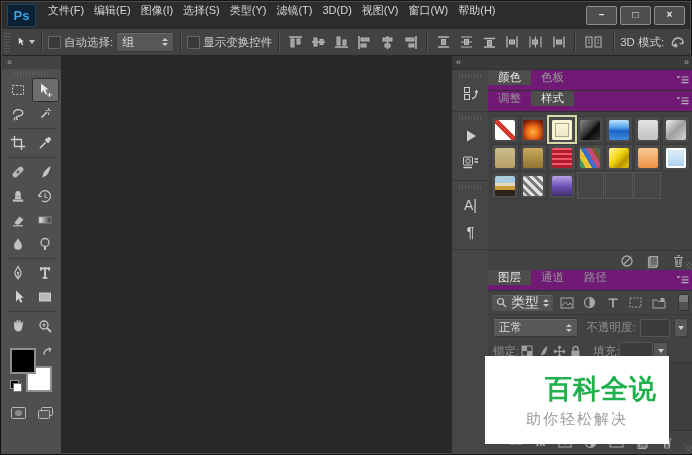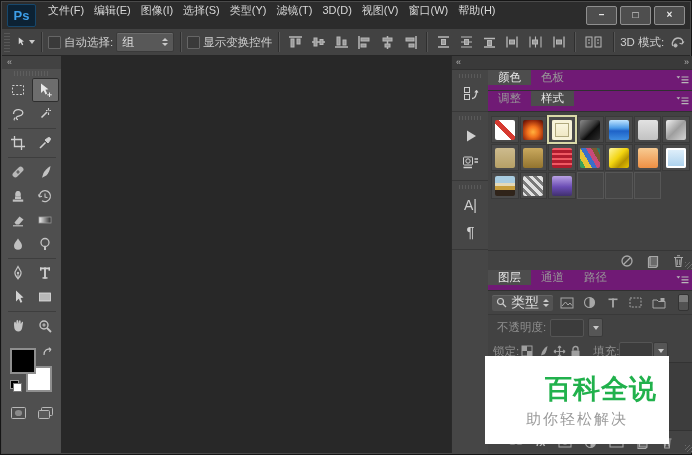--- a/index.html
+++ b/index.html
@@ -631,20 +631,27 @@
       <div class="filter-ico">
         <svg width="14" height="12" viewBox="0 0 14 12" fill="none" stroke="#a8a8a8">
             <path d="M1 3 H5 L6.5 4.5 H13 V11 H1 Z"></path>
             <rect x="8.5" y="1" width="4" height="3.5" fill="#a8a8a8" stroke="none"></rect>
           </svg>
       </div>
       <div class="toggle"></div>
     </div>
 
     <div class="blend-row">
+      <div class="dropdown" style="width:82px;height:17px">
+        <span style="flex:1;font-size:11.5px">正常</span>
+        <span class="stepper">
+            <i class="up"></i>
+            <i class="dn"></i>
+          </span>
+      </div>
       <span class="label-dim" style="margin-left:4px">不透明度:</span>
       <div class="field"></div>
       <div class="mini-drop">
           <span class="drop-caret" style="margin:0"></span>
         </div>
     </div>
 
     <div class="lock-row">
       <span class="label-dim">锁定:</span>
       <div class="lock-ico">

